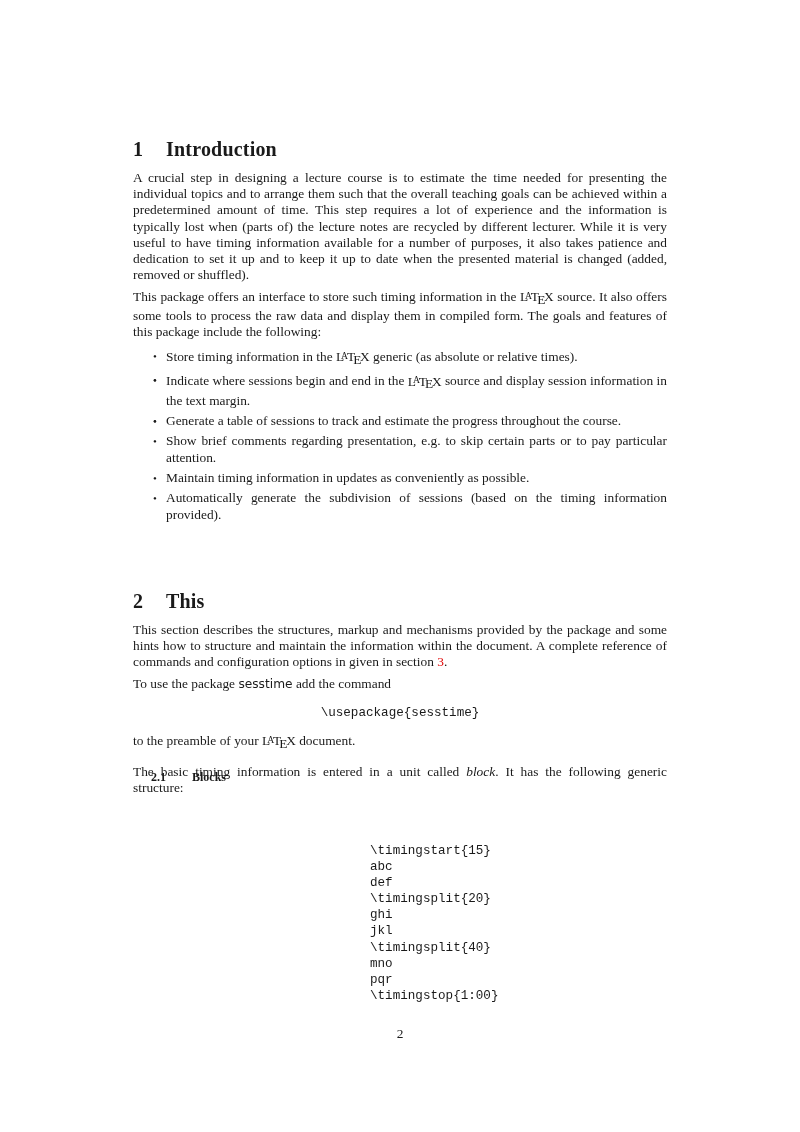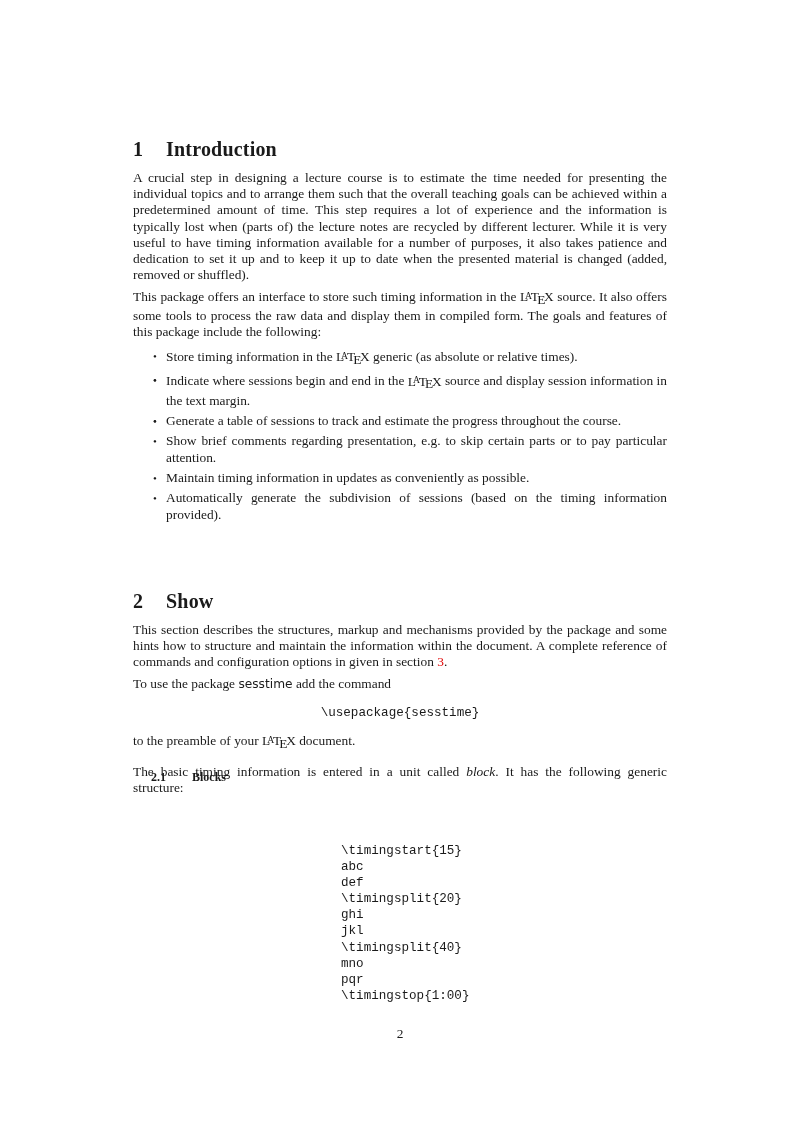--- a/index.html
+++ b/index.html
@@ -70,21 +70,21 @@
       <li><span class="bullet">•</span></li>
       <li><span class="bullet">•</span><span>Indicate where sessions begin and end in the</span> <span class="latex"><span>L</span><span class="a">A</span><span>T</span><span class="e">E</span><span>X</span></span> <span>source and display session information in the text margin.</span></li>
       <li><span class="bullet">•</span></li>
       <li><span class="bullet">•</span><span>Generate a table of sessions to track and estimate the progress throughout the course.</span></li>
       <li><span class="bullet">•</span><span>Show brief comments regarding presentation, e.g. to skip certain parts or to pay particular attention.</span></li>
       <li><span class="bullet">•</span><span>Maintain timing information in updates as conveniently as possible.</span></li>
       <li><span class="bullet">•</span><span>Automatically generate the subdivision of sessions (based on the timing information provided).</span></li>
     </ul>
 
   <div class="h1" style="top:580px;">
-    <span class="num">2</span><span>Show</span>
+    <span class="num">2</span><span>This</span>
   </div>
 
   <p class="para" style="top:622px;">
     <span>This section describes the structures, markup and mechanisms provided by the package and some hints how to structure and maintain the information within the document. A complete reference of commands and configuration options in given in section</span>
     <a class="ref">3</a><span>.</span>
   </p>
 
   <p class="para" style="top:676px;">
     <span>To use the package</span>
     <span class="sans">sesstime</span>
@@ -101,16 +101,16 @@
 
   <div class="h2" style="top:770px;">
     <span class="num">2.1</span><span>Blocks</span>
   </div>
 
   <p class="para" style="top:764px;font-family:Liberation Serif, serif;">
     <span>The basic timing information is entered in a unit called</span>
     <em>block</em><span>. It has the following generic structure:</span>
   </p>
 
-  <div class="code-block" style="top:843px;" id="code-block"><div>\timingstart{15}</div><div>abc</div><div>def</div><div>\timingsplit{20}</div><div>ghi</div><div>jkl</div><div>\timingsplit{40}</div><div>mno</div><div>pqr</div><div>\timingstop{1:00}</div></div>
+  <div class="code-block" style="top:843px;margin-left:29px;" id="code-block"><div>\timingstart{15}</div><div>abc</div><div>def</div><div>\timingsplit{20}</div><div>ghi</div><div>jkl</div><div>\timingsplit{40}</div><div>mno</div><div>pqr</div><div>\timingstop{1:00}</div></div>
 
   <div class="pagenum" style="top:1026px;">2</div>
 </div>
 
 </body></html>

